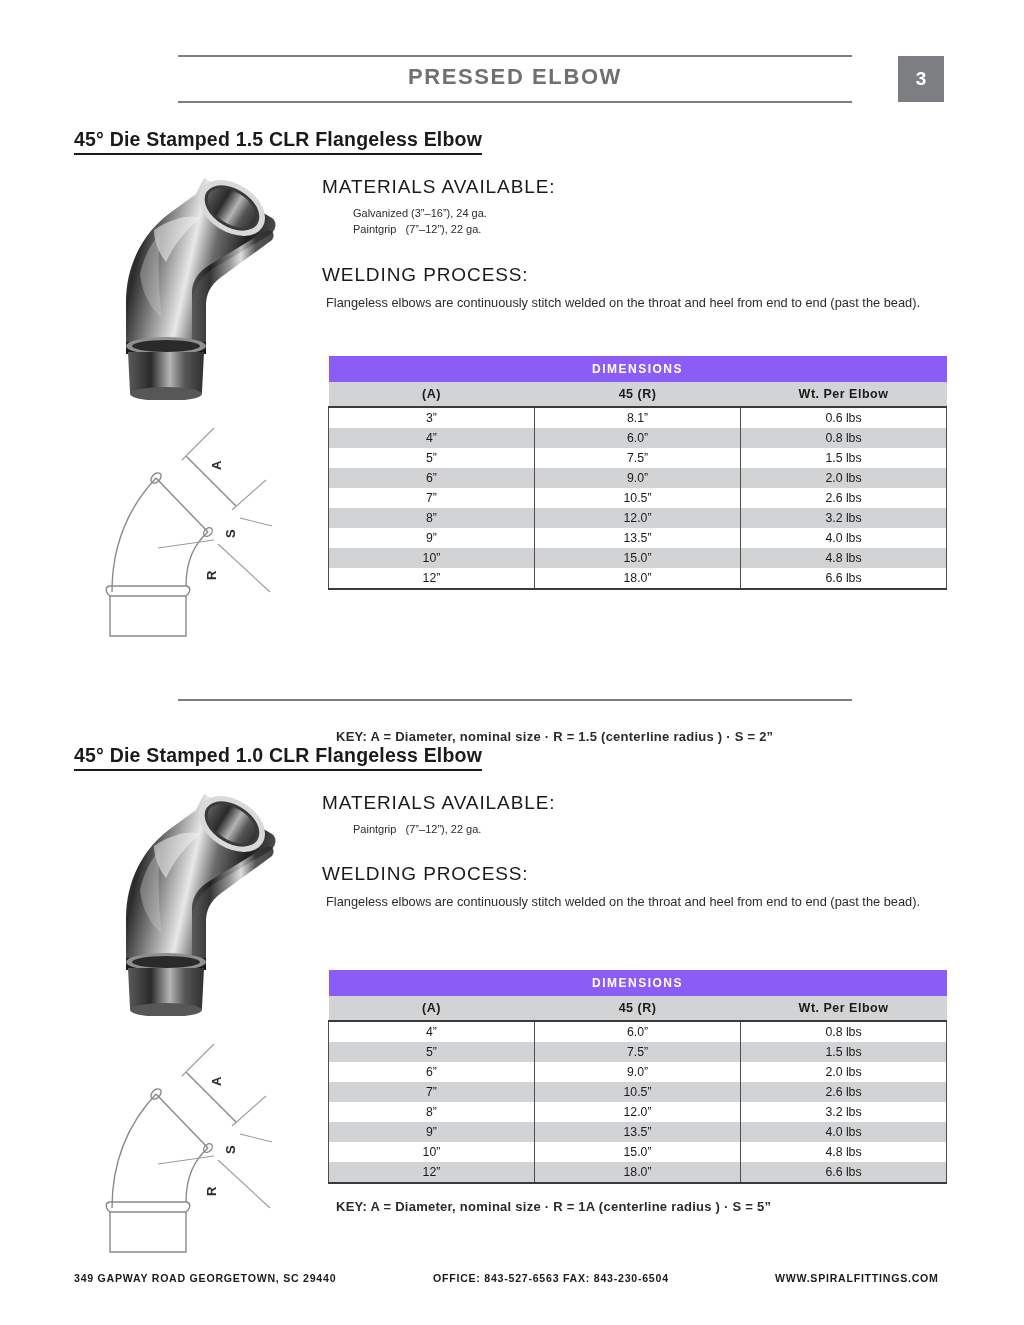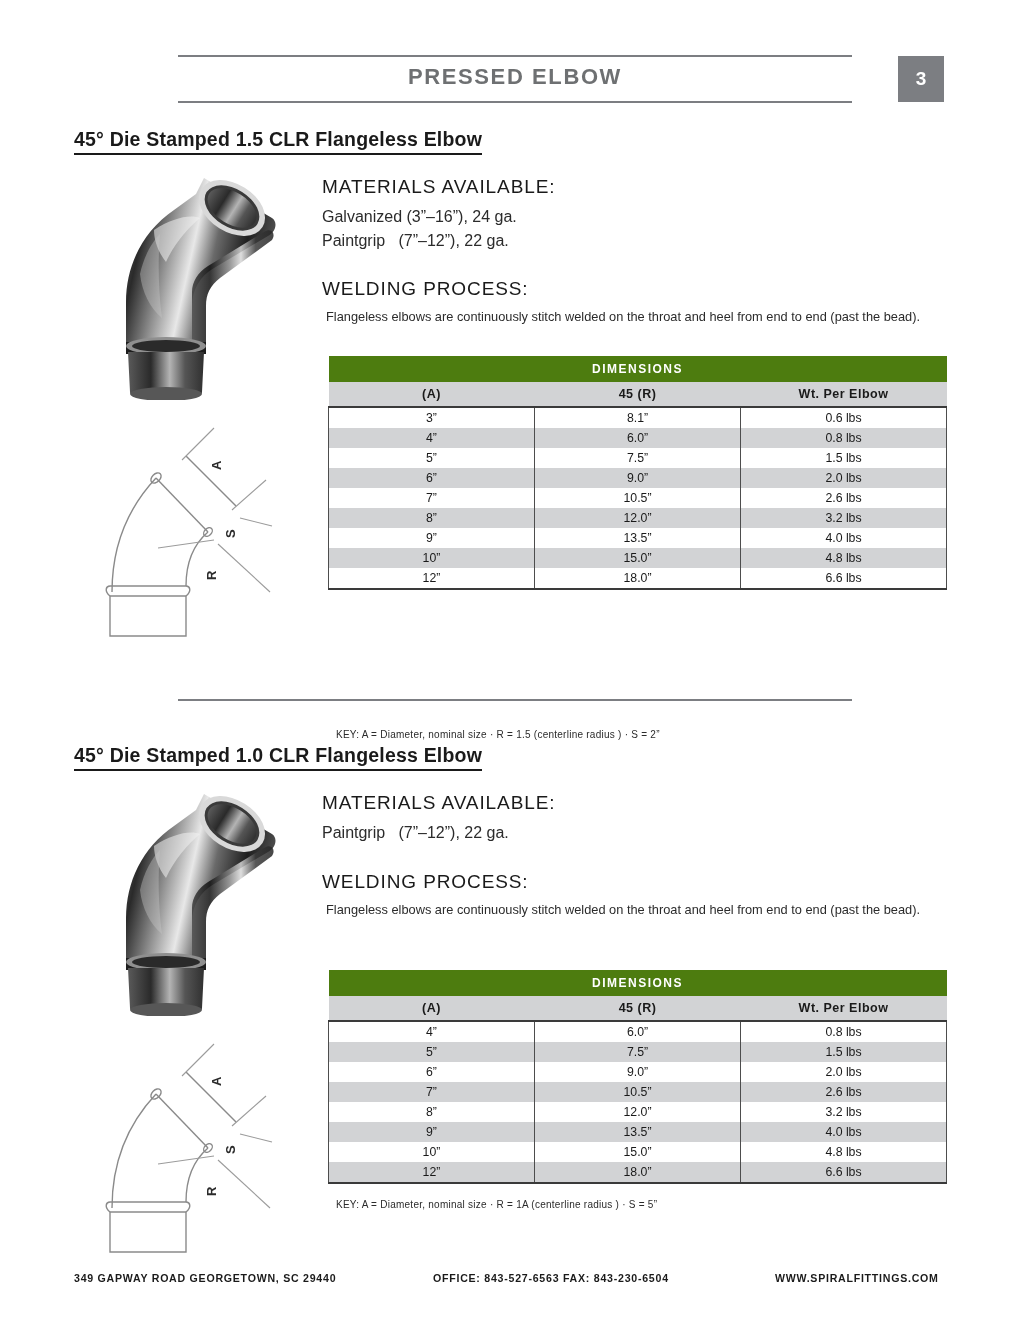--- a/index.html
+++ b/index.html
@@ -103,24 +103,25 @@
     width: 645px;
   }
   .label-head {
     font-size: 19px;
     font-weight: normal;
     letter-spacing: 0.9px;
     color: #1a1a1a;
     margin: 0 0 7px 0;
   }
   .mat-line {
-    font-size: 16px;
+    font-size: 11px;
     color: #2b2b2b;
     line-height: 1.48;
     white-space: pre;
+    margin-left: 31px;
   }
   .weld-head {
     margin-top: 26px;
   }
   .weld-body {
     font-size: 12.8px;
     color: #2b2b2b;
     line-height: 1.52;
     margin-left: 4px;
     width: 640px;
@@ -131,21 +132,21 @@
     position: absolute;
     left: 328px;
     width: 619px;
     border-collapse: collapse;
     table-layout: fixed;
   }
   #table-0 { top: 228px; }
   #table-1 { top: 226px; }
 
   .dim-table .title-row th {
-    background: #4d7c0f;
+    background: #8b5cf6;
     color: #ffffff;
     font-size: 12px;
     font-weight: bold;
     letter-spacing: 1.5px;
     text-align: center;
     padding: 6px 0 6px 0;
     border: none;
   }
   .dim-table .head-row th {
     background: #d2d3d5;
@@ -170,22 +171,22 @@
   .dim-table tbody tr:first-child td { border-top: 2px solid #3a3a3a; }
   .dim-table tbody tr:last-child td { border-bottom: 2px solid #3a3a3a; }
 
   .col-a { width: 164px; }
   .col-r { width: 190px; }
   .col-w { width: 265px; }
 
   .key-line {
     position: absolute;
     left: 336px;
-    font-size: 10px;
-    font-weight: normal;
+    font-size: 13px;
+    font-weight: bold;
     letter-spacing: 0.25px;
     color: #2b2b2b;
     white-space: nowrap;
   }
   #key-0 { top: 601px; }
   #key-1 { top: 455px; }
 
   
   .section-divider {
     position: absolute;

